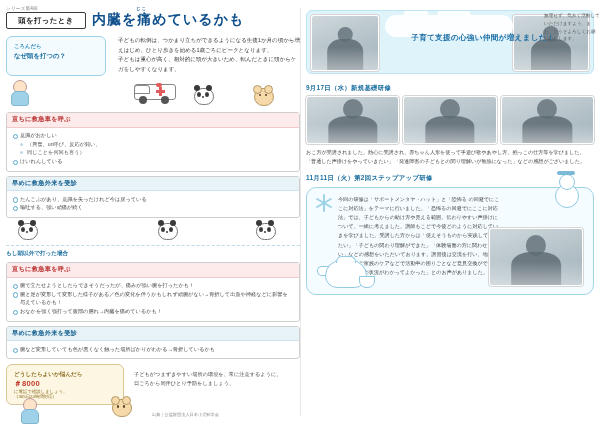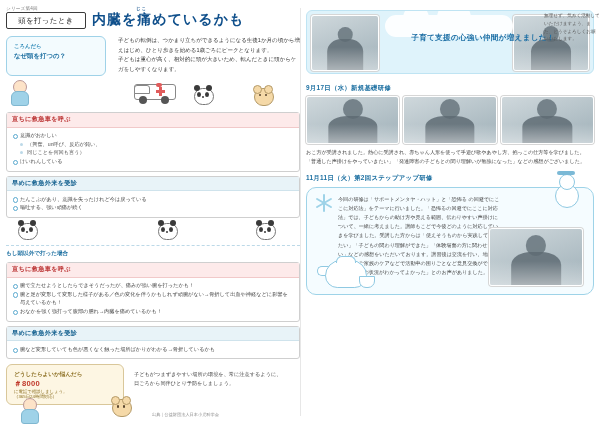--- a/index.html
+++ b/index.html
@@ -16,21 +16,21 @@
   .series-tag{
     position:absolute;left:6px;top:6px;font-size:4.6px;color:#777;letter-spacing:.2px;
   }
   .header{
     position:absolute;left:6px;top:12px;width:292px;height:22px;
   }
   .header-box{
     position:absolute;left:0;top:0;width:78px;height:15px;
     border:1.2px solid #3a3a3a;border-radius:2px;background:#fff;
     display:flex;align-items:center;justify-content:center;
-    font-size:7.4px;font-weight:normal;color:#222;letter-spacing:.4px;
+    font-size:7.4px;font-weight:bold;color:#222;letter-spacing:.4px;
   }
   .header-title{
     position:absolute;left:86px;top:-1px;
     font-size:14px;font-weight:bold;color:#0f4f8b;letter-spacing:1px;
   }
   .header-title .ruby{
     position:absolute;left:44px;top:-5px;font-size:4.4px;color:#0f4f8b;letter-spacing:1px;font-weight:bold;
   }
 
   

